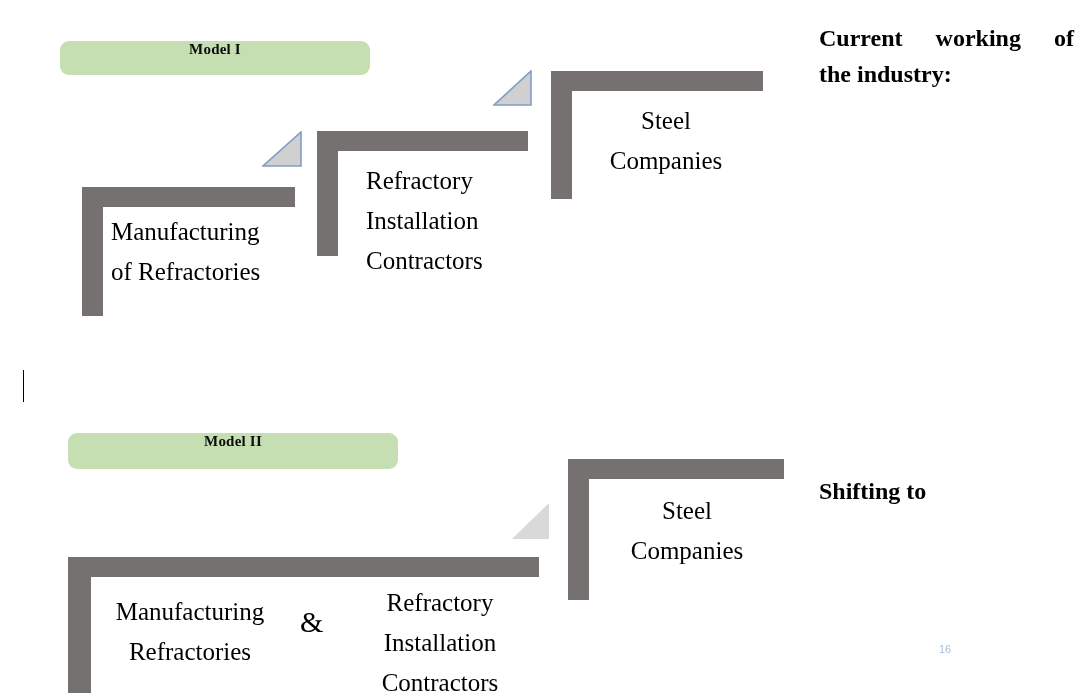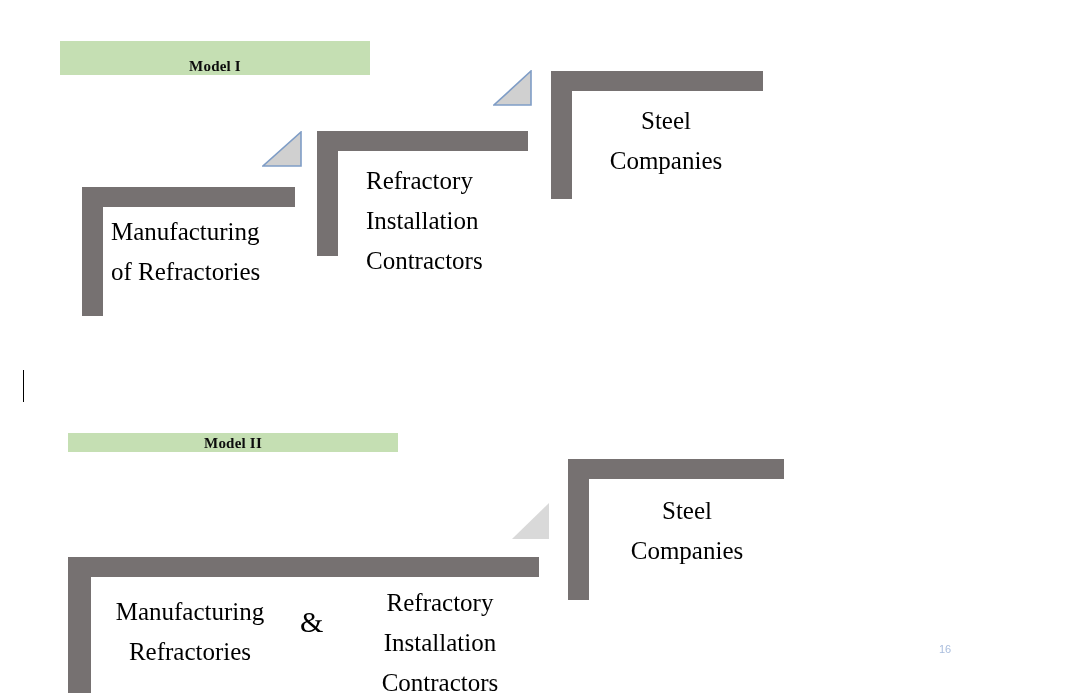--- a/index.html
+++ b/index.html
@@ -17,30 +17,31 @@
     height: 693px;
     background: #ffffff;
     overflow: hidden;
   }
 
   
   .model-banner {
     position: absolute;
     background: #c5dfb3;
     display: flex;
-    align-items: flex-end;
+    align-items: flex-start;
     justify-content: center;
     font-family: "Liberation Serif", "DejaVu Serif", serif;
     font-weight: bold;
     font-size: 15px;
     color: #0d0d0d;
     letter-spacing: 0.2px;
+    border-radius: 9px;
   }
   #banner-model-1 { left: 60px; top: 41px; width: 310px; height: 34px; }
-  #banner-model-2 { left: 68px; top: 433px; width: 330px; height: 19px; }
+  #banner-model-2 { left: 68px; top: 433px; width: 330px; height: 36px; }
 
   
   .bracket {
     position: absolute;
   }
   .bracket .bar-top {
     position: absolute;
     left: 0;
     top: 0;
     height: 20px;
@@ -191,20 +192,24 @@
     </svg>
   </div>
 
   <div id="bracket-steel" class="bracket">
     <div class="bar-top"></div>
     <div class="bar-left"></div>
   </div>
   <div id="label-steel" class="node-label">Steel
 Companies</div>
 
+  <div id="heading-current" class="side-heading">
+    <div class="line1">Current working of</div>
+    <div class="line2">the industry:</div>
+  </div>
 
   <div id="text-cursor"></div>
 
   <div id="banner-model-2" class="model-banner">
     <span>Model II</span>
   </div>
 
   <div id="triangle-3" class="tri">
     <svg width="38" height="36" viewBox="0 0 38 36">
       <polygon points="0,36 37,36 37,0" fill="#d9d9d9"></polygon>
@@ -222,16 +227,17 @@
 Installation
 Contractors</div>
 
   <div id="bracket-steel-2" class="bracket">
     <div class="bar-top"></div>
     <div class="bar-left"></div>
   </div>
   <div id="label-steel-2" class="node-label">Steel
 Companies</div>
 
+  <div id="heading-shifting" class="side-heading">Shifting to</div>
 
   <div id="slide-number">16</div>
 
 </div>
 
 </body></html>

